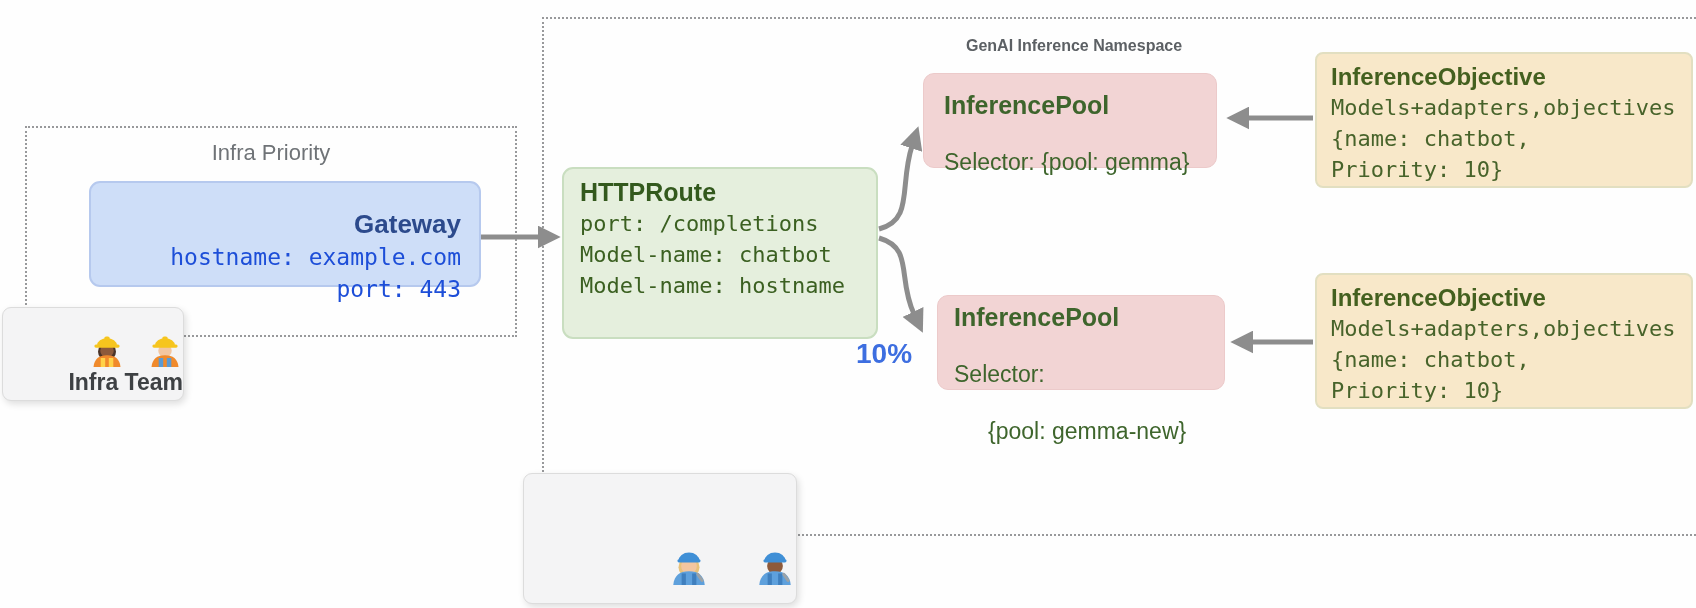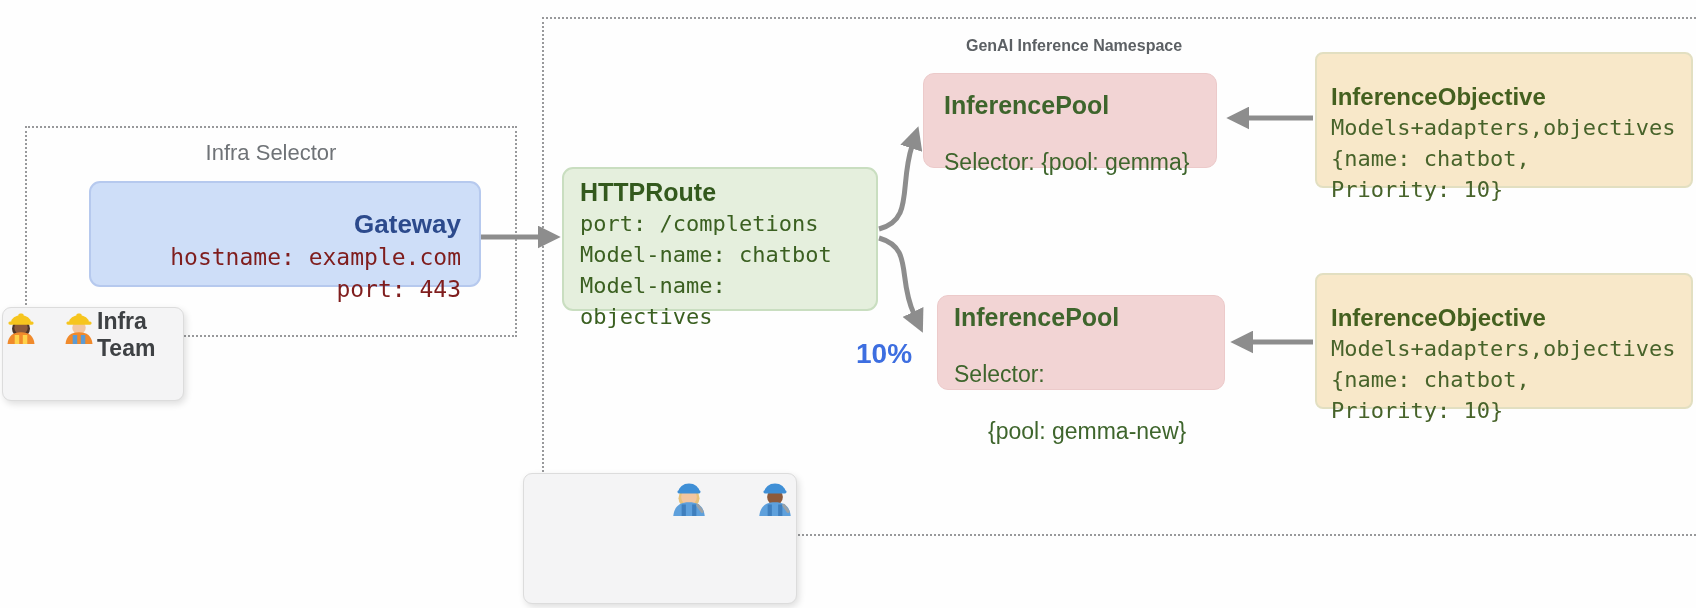--- a/index.html
+++ b/index.html
@@ -10,42 +10,42 @@
   .namespace{position:absolute;border:2px dotted #98999b;background:transparent;}
   .ns-title{font-size:22px;color:#6f7377;text-align:center;padding-top:12px;font-weight:500;}
   .ns-title-genai{position:absolute;left:966px;top:37px;font-size:16px;font-weight:bold;color:#5c6064;}
 
   .node{position:absolute;box-sizing:border-box;border-radius:11px;}
   .node .title{font-weight:bold;}
   .code{font-family:"DejaVu Sans Mono",monospace;}
 
   .gateway{left:89px;top:181px;width:392px;height:106px;background:#cedef8;border:2px solid #b6c9ee;padding:24px 18px;text-align:right;}
   .gateway .title{font-size:26px;color:#2c4a8c;line-height:34px;}
-  .gateway .code-line{font-size:23px;color:#7f1d1d;line-height:32px;}
+  .gateway .code-line{font-size:23px;color:#1d4ed8;line-height:32px;}
 
-  .httproute{left:562px;top:167px;width:316px;height:144px;background:#e5efdd;border:2px solid #c9dec0;padding:7px 16px;}
+  .httproute{left:562px;top:167px;width:316px;height:172px;background:#e5efdd;border:2px solid #c9dec0;padding:7px 16px;}
   .httproute .title{font-size:25px;color:#33591d;line-height:32px;}
   .httproute .code-line{font-size:22px;color:#3b6021;line-height:31px;}
 
   .pool{background:#f2d4d4;border:1px solid #eccaca;}
   .pool .title{font-size:25px;color:#3e652c;line-height:30px;}
   .pool .sel-line{font-size:23px;color:#3e652c;line-height:29px;margin-top:28px;}
   .pool-top{left:923px;top:73px;width:294px;height:95px;padding:16px 20px;}
   .pool-bottom{left:937px;top:295px;width:288px;height:95px;padding:6px 16px;}
   .indent{padding-left:34px;}
 
   .objective{background:#f8e8c9;border:2px solid #e2dfc1;border-radius:8px;padding:7px 14px;}
-  .objective .title{font-size:24px;color:#44601f;line-height:31px;margin-top:20px;}
+  .objective .title{font-size:24px;color:#44601f;line-height:31px;}
   .objective .code-line{font-size:22px;color:#47632a;line-height:31px;}
   .objective-top{left:1315px;top:52px;width:378px;height:136px;}
   .objective-bottom{left:1315px;top:273px;width:378px;height:136px;}
 
   .team{position:absolute;background:#f4f4f5;border:1px solid #dcdcdc;border-radius:9px;
-        box-shadow:2px 3px 7px rgba(0,0,0,0.13);display:flex;flex-direction:row;
-        align-items:flex-start;justify-content:flex-end;}
+        box-shadow:2px 3px 7px rgba(0,0,0,0.13);display:flex;flex-direction:column;
+        align-items:flex-end;justify-content:flex-end;}
   .team-infra{left:2px;top:307px;width:180px;height:88px;padding-bottom:4px;}
   .team-genai{left:523px;top:473px;width:272px;height:119px;padding-bottom:10px;}
   .team .icons{display:flex;align-items:flex-end;}
   .team-infra .icons{gap:22px;margin-bottom:2px;}
   .team-genai .icons{gap:44px;margin-bottom:8px;}
   .team .label{font-weight:bold;color:#3e4144;}
   .team-infra .label{font-size:23px;}
   .team-genai .label{font-size:24px;}
 
   .split-label{position:absolute;left:856px;top:338px;font-size:28px;font-weight:bold;color:#3d6ee0;}
@@ -53,21 +53,21 @@
   .arrows{position:absolute;left:0;top:0;width:1696px;height:608px;pointer-events:none;}
   .layer-ns{z-index:1;} .layer-arrow{z-index:2;} .layer-node{z-index:3;} .layer-team{z-index:4;}
   .node,.split-label{z-index:3;}
 </style>
 </head>
 <body>
 
 <div class="canvas">
 
   <div class="namespace layer-ns" style="left:25px;top:126px;width:488px;height:207px;">
-    <div class="ns-title">Infra Selector</div>
+    <div class="ns-title">Infra Priority</div>
   </div>
 
   <div class="namespace layer-ns" style="left:542px;top:17px;width:1410px;height:515px;"></div>
   <div class="ns-title-genai">GenAI Inference Namespace</div>
 
   <svg class="arrows layer-arrow" viewBox="0 0 1696 608" xmlns="http://www.w3.org/2000/svg">
     <defs>
       <marker id="ah" viewBox="0 0 10 10" refX="1" refY="5" markerWidth="4.6" markerHeight="4.6" orient="auto">
         <path d="M0 0 L10 5 L0 10 Z" fill="#8d8d8d"></path>
       </marker>
@@ -84,21 +84,21 @@
   <div class="node gateway layer-node">
     <div class="title">Gateway</div>
     <div class="code code-line">hostname: example.com</div>
     <div class="code code-line">port: 443</div>
   </div>
 
   <div class="node httproute layer-node">
     <div class="title">HTTPRoute</div>
     <div class="code code-line">port: /completions</div>
     <div class="code code-line">Model-name: chatbot</div>
-    <div class="code code-line">Model-name: objectives</div>
+    <div class="code code-line">Model-name: hostname</div>
   </div>
 
   <div class="node pool pool-top layer-node">
     <div class="title">InferencePool</div>
     <div class="sel-line">Selector: {pool: gemma}</div>
   </div>
 
   <div class="node pool pool-bottom layer-node">
     <div class="title">InferencePool</div>
     <div class="sel-line">Selector:</div>

